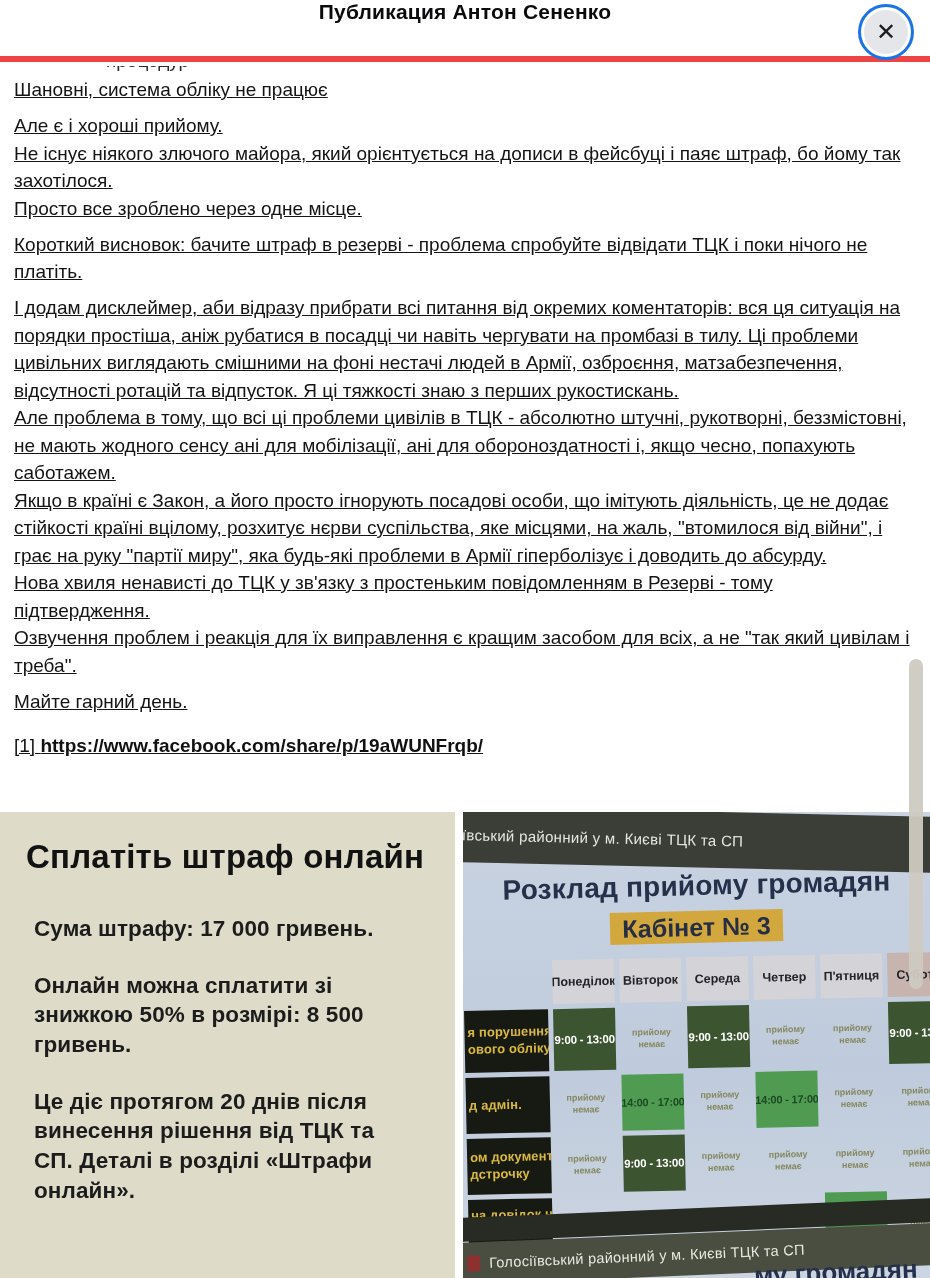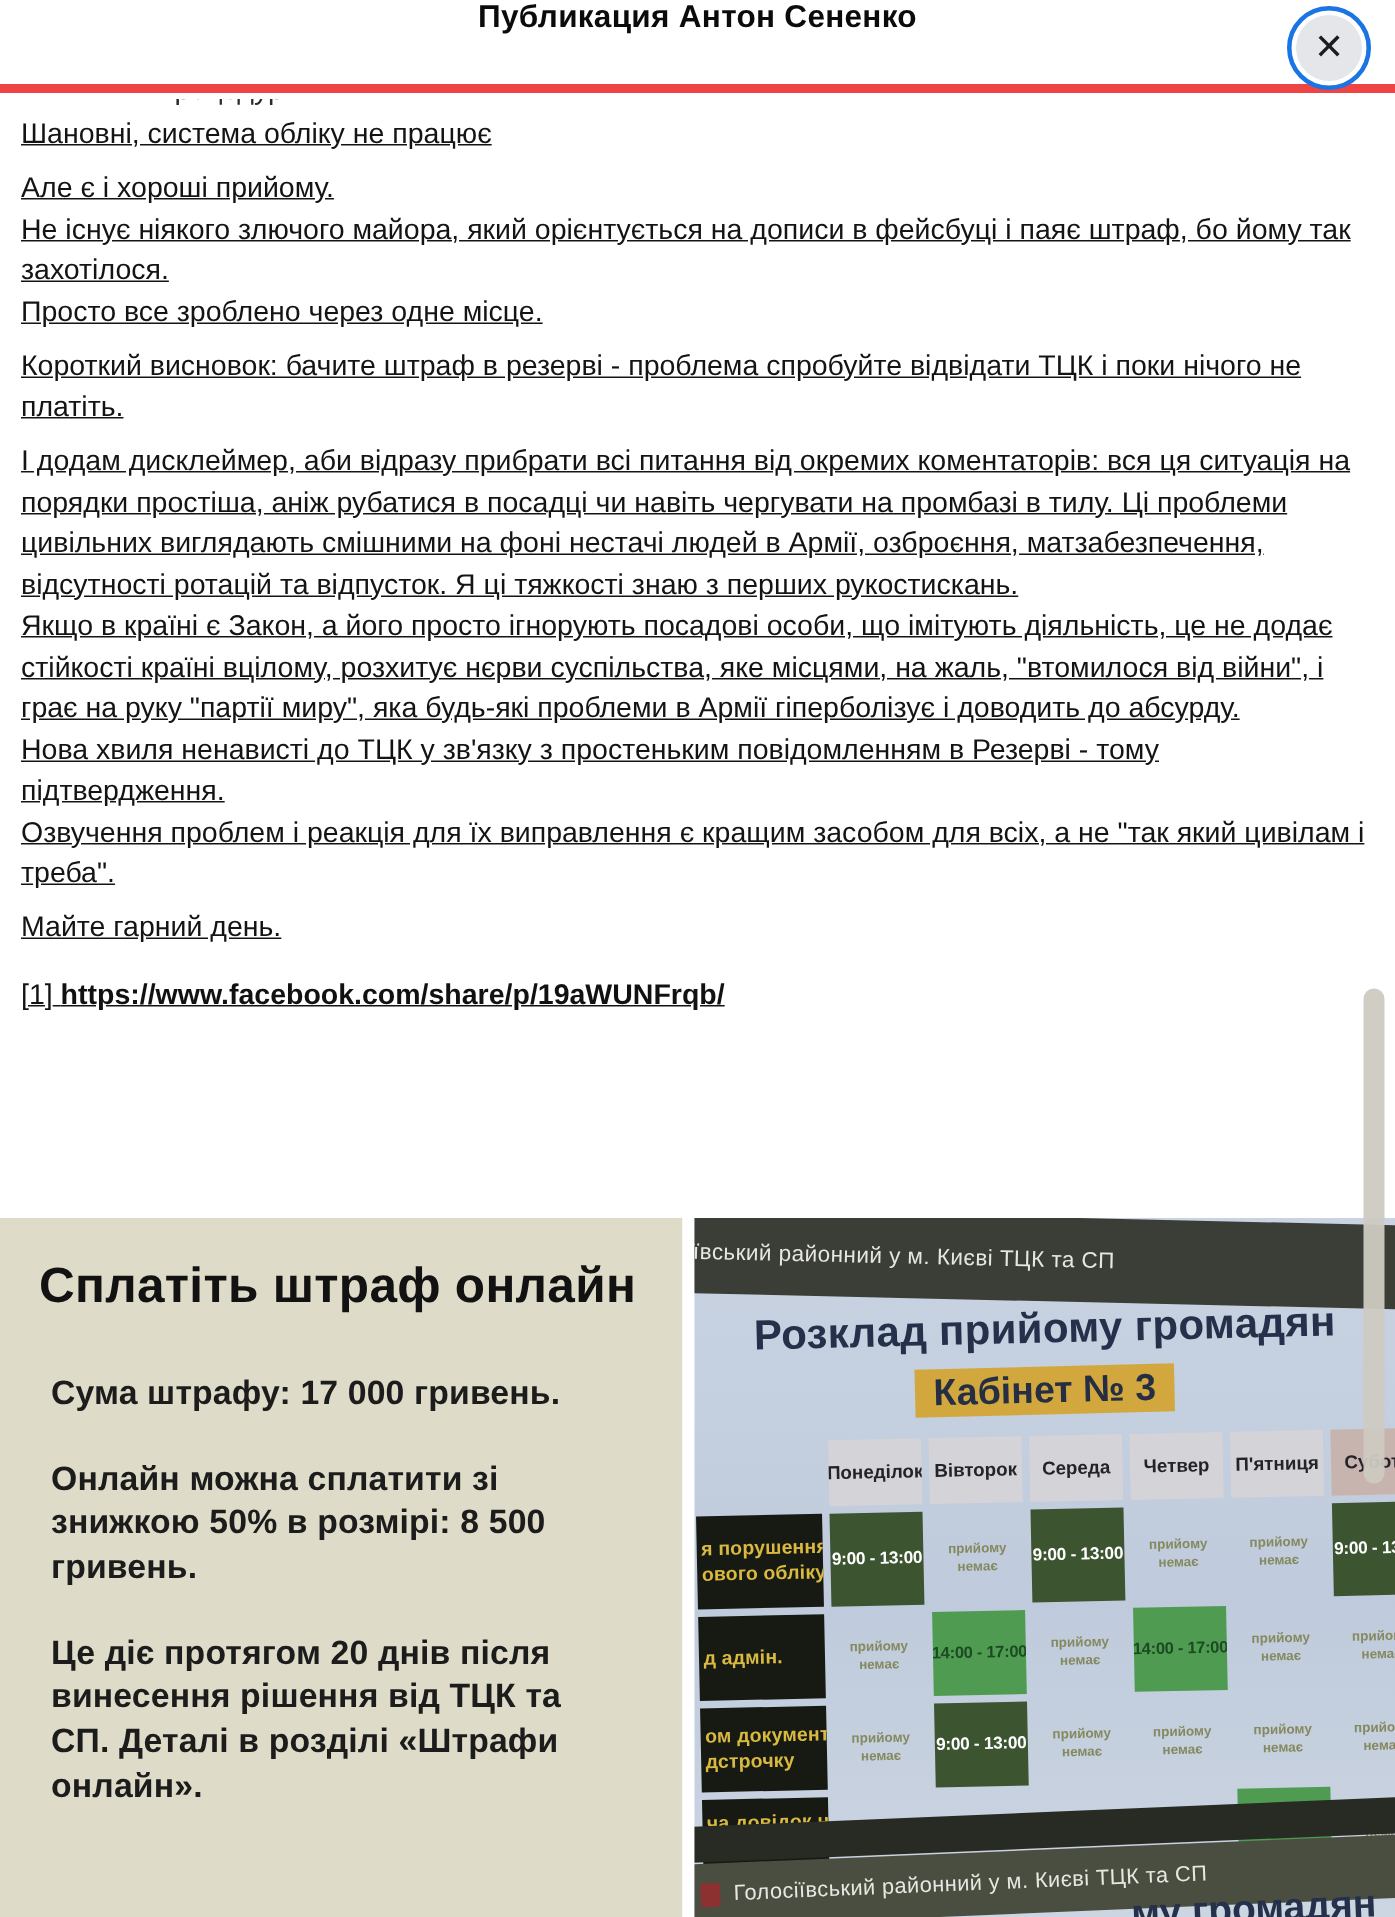--- a/index.html
+++ b/index.html
@@ -156,20 +156,21 @@
       <div>Не існує ніякого злючого майора, який орієнтується на дописи в фейсбуці і паяє штраф, бо йому так захотілося.</div>
       <div>Просто все зроблено через одне місце.</div>
     </div>
 
     <div class="para">
       <div>Короткий висновок: бачите штраф в резерві - проблема спробуйте відвідати ТЦК і поки нічого не платіть.</div>
     </div>
 
     <div class="para">
       <div>І додам дисклеймер, аби відразу прибрати всі питання від окремих коментаторів: вся ця ситуація на порядки простіша, аніж рубатися в посадці чи навіть чергувати на промбазі в тилу. Ці проблеми цивільних виглядають смішними на фоні нестачі людей в Армії, озброєння, матзабезпечення, відсутності ротацій та відпусток. Я ці тяжкості знаю з перших рукостискань.</div>
+      <div>Але проблема в тому, що всі ці проблеми цивілів в ТЦК - абсолютно штучні, рукотворні, беззмістовні, не мають жодного сенсу ані для мобілізації, ані для обороноздатності і, якщо чесно, попахують саботажем.</div>
       <div>Якщо в країні є Закон, а його просто ігнорують посадові особи, що імітують діяльність, це не додає стійкості країні вцілому, розхитує нєрви суспільства, яке місцями, на жаль, "втомилося від війни", і грає на руку "партії миру", яка будь-які проблеми в Армії гіперболізує і доводить до абсурду.</div>
       <div>Нова хвиля ненависті до ТЦК у зв'язку з простеньким повідомленням в Резерві - тому підтвердження.</div>
       <div>Озвучення проблем і реакція для їх виправлення є кращим засобом для всіх, а не "так який цивілам і треба".</div>
     </div>
 
     <div class="para">
       <div>Майте гарний день.</div>
     </div>
 
     <div class="para ref">

